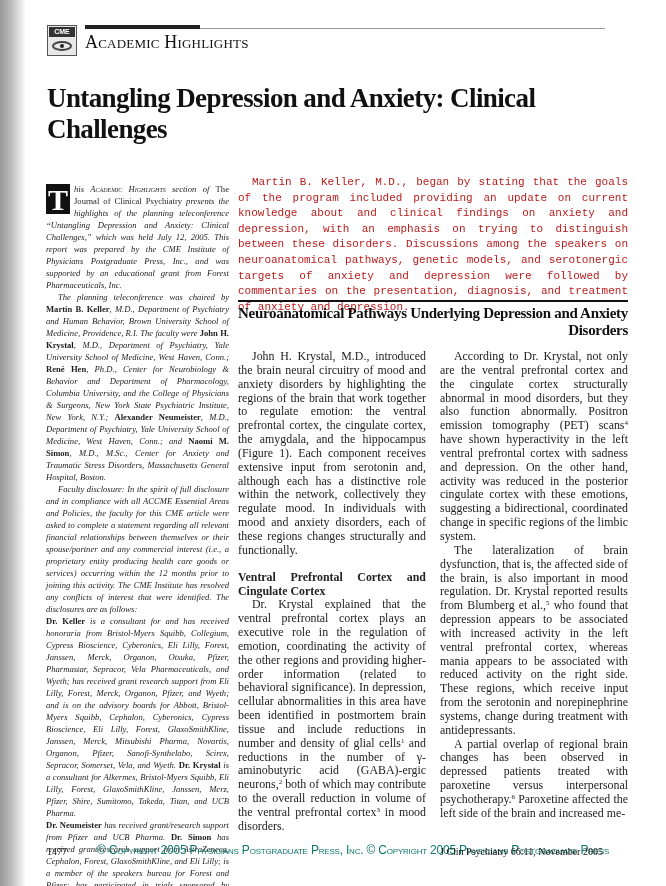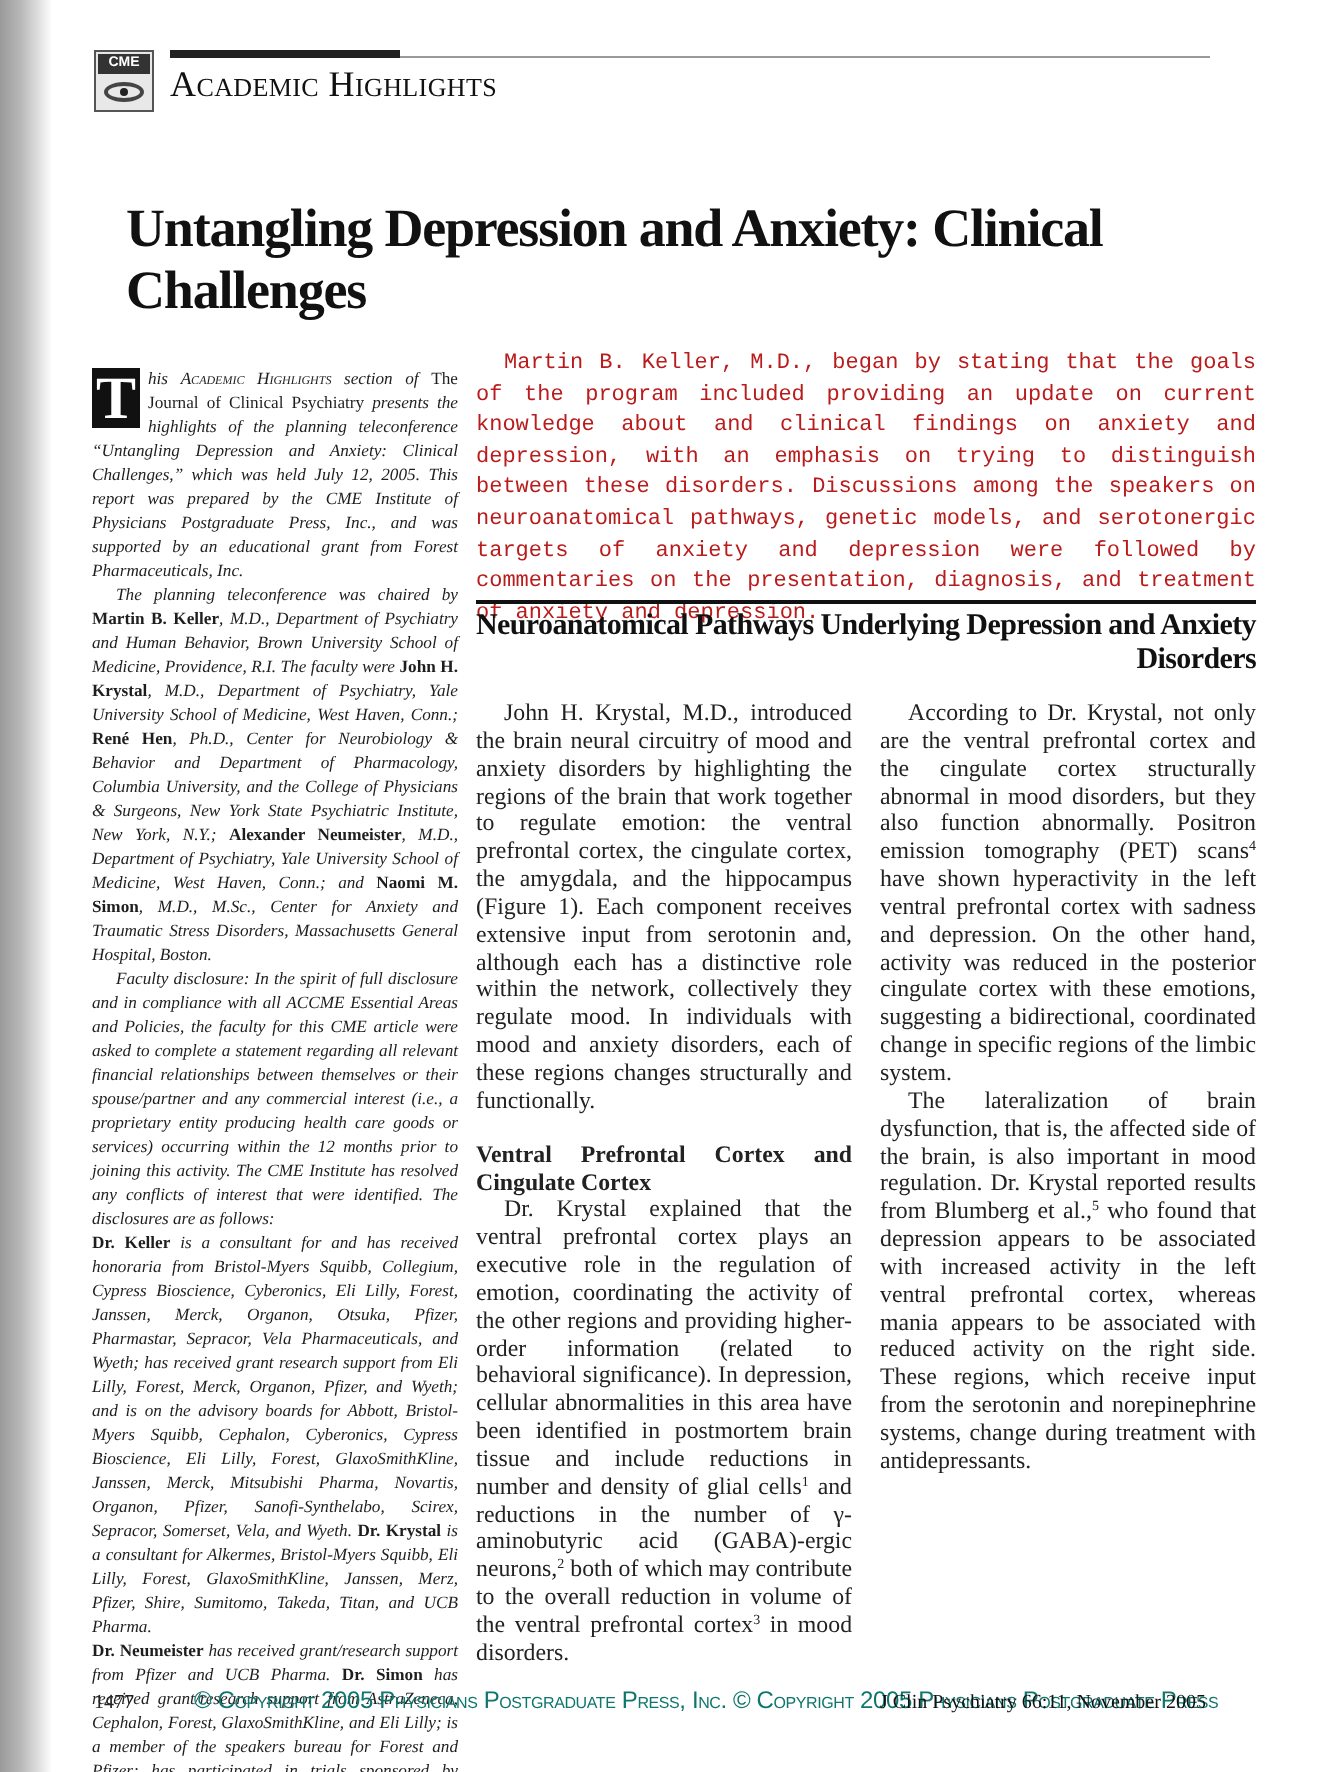--- a/index.html
+++ b/index.html
@@ -100,21 +100,21 @@
 <div class="binding-shadow"></div>
 
 <div class="logo">
   <div class="logo-text">CME</div>
   <div class="logo-eye"></div>
 </div>
 <div class="header-rule-thick"></div>
 <div class="header-rule-thin"></div>
 <div class="section-label">Academic Highlights</div>
 
-<h1 class="main-title" style="margin:16px">Untangling Depression and Anxiety: Clinical Challenges</h1>
+<h1 class="main-title" style="margin:0">Untangling Depression and Anxiety: Clinical Challenges</h1>
 
 <div class="sidebar">
   <p class="first"><span class="drop-cap">T</span><span>his </span><span class="sc">Academic Highlights</span><span> section of </span><span class="jname">The Journal of Clinical Psychiatry</span><span> presents the highlights of the planning teleconference “Untangling Depression and Anxiety: Clinical Challenges,” which was held July 12, 2005. This report was prepared by the CME Institute of Physicians Postgraduate Press, Inc., and was supported by an educational grant from Forest Pharmaceuticals, Inc.</span></p>
   <p><span>The planning teleconference was chaired by </span><b>Martin B. Keller</b><span>, M.D., Department of Psychiatry and Human Behavior, Brown University School of Medicine, Providence, R.I. The faculty were </span><b>John H. Krystal</b><span>, M.D., Department of Psychiatry, Yale University School of Medicine, West Haven, Conn.; </span><b>René Hen</b><span>, Ph.D., Center for Neurobiology &amp; Behavior and Department of Pharmacology, Columbia University, and the College of Physicians &amp; Surgeons, New York State Psychiatric Institute, New York, N.Y.; </span><b>Alexander Neumeister</b><span>, M.D., Department of Psychiatry, Yale University School of Medicine, West Haven, Conn.; and </span><b>Naomi M. Simon</b><span>, M.D., M.Sc., Center for Anxiety and Traumatic Stress Disorders, Massachusetts General Hospital, Boston.</span></p>
   <p>Faculty disclosure: In the spirit of full disclosure and in compliance with all ACCME Essential Areas and Policies, the faculty for this CME article were asked to complete a statement regarding all relevant financial relationships between themselves or their spouse/partner and any commercial interest (i.e., a proprietary entity producing health care goods or services) occurring within the 12 months prior to joining this activity. The CME Institute has resolved any conflicts of interest that were identified. The disclosures are as follows:</p>
   <p class="first"><b>Dr. Keller</b><span> is a consultant for and has received honoraria from Bristol-Myers Squibb, Collegium, Cypress Bioscience, Cyberonics, Eli Lilly, Forest, Janssen, Merck, Organon, Otsuka, Pfizer, Pharmastar, Sepracor, Vela Pharmaceuticals, and Wyeth; has received grant research support from Eli Lilly, Forest, Merck, Organon, Pfizer, and Wyeth; and is on the advisory boards for Abbott, Bristol-Myers Squibb, Cephalon, Cyberonics, Cypress Bioscience, Eli Lilly, Forest, GlaxoSmithKline, Janssen, Merck, Mitsubishi Pharma, Novartis, Organon, Pfizer, Sanofi-Synthelabo, Scirex, Sepracor, Somerset, Vela, and Wyeth. </span><b>Dr. Krystal</b><span> is a consultant for Alkermes, Bristol-Myers Squibb, Eli Lilly, Forest, GlaxoSmithKline, Janssen, Merz, Pfizer, Shire, Sumitomo, Takeda, Titan, and UCB Pharma.</span></p>
   <p class="first"><b>Dr. Neumeister</b><span> has received grant/research support from Pfizer and UCB Pharma. </span><b>Dr. Simon</b><span> has received grant/research support from AstraZeneca, Cephalon, Forest, GlaxoSmithKline, and Eli Lilly; is a member of the speakers bureau for Forest and Pfizer; has participated in trials sponsored by Cephalon, Janssen, and UCB Pharma; and is a consultant for Paramount Biosciences. </span></p>
 
 </div>
 
@@ -127,17 +127,18 @@
 
 <div class="col col-left">
   <p>John H. Krystal, M.D., introduced the brain neural circuitry of mood and anxiety disorders by highlighting the regions of the brain that work together to regulate emotion: the ventral prefrontal cortex, the cingulate cortex, the amygdala, and the hippocampus (Figure 1). Each component receives extensive input from serotonin and, although each has a distinctive role within the network, collectively they regulate mood. In individuals with mood and anxiety disorders, each of these regions changes structurally and functionally.</p>
   <p class="subhead">Ventral Prefrontal Cortex and Cingulate Cortex</p>
   <p><span>Dr. Krystal explained that the ventral prefrontal cortex plays an executive role in the regulation of emotion, coordinating the activity of the other regions and providing higher-order information (related to behavioral significance). In depression, cellular abnormalities in this area have been identified in postmortem brain tissue and include reductions in number and density of glial cells</span><sup>1</sup><span> and reductions in the number of γ-aminobutyric acid (GABA)-ergic neurons,</span><sup>2</sup><span> both of which may contribute to the overall reduction in volume of the ventral prefrontal cortex</span><sup>3</sup><span> in mood disorders.</span></p>
 </div>
 
 <div class="col col-right">
   <p><span>According to Dr. Krystal, not only are the ventral prefrontal cortex and the cingulate cortex structurally abnormal in mood disorders, but they also function abnormally. Positron emission tomography (PET) scans</span><sup>4</sup><span> have shown hyperactivity in the left ventral prefrontal cortex with sadness and depression. On the other hand, activity was reduced in the posterior cingulate cortex with these emotions, suggesting a bidirectional, coordinated change in specific regions of the limbic system.</span></p>
   <p><span>The lateralization of brain dysfunction, that is, the affected side of the brain, is also important in mood regulation. Dr. Krystal reported results from Blumberg et al.,</span><sup>5</sup><span> who found that depression appears to be associated with increased activity in the left ventral prefrontal cortex, whereas mania appears to be associated with reduced activity on the right side. These regions, which receive input from the serotonin and norepinephrine systems, change during treatment with antidepressants.</span></p>
+  <p><span>A partial overlap of regional brain changes has been observed in depressed patients treated with paroxetine versus interpersonal psychotherapy.</span><sup>6</sup><span> Paroxetine affected the left side of the brain and increased me-</span></p>
 </div>
 
 <div class="footer-page">1477</div>
 <div class="footer-copyright">© Copyright 2005 Physicians Postgraduate Press, Inc. © Copyright 2005 Physicians Postgraduate Press</div>
 <div class="footer-journal">J Clin Psychiatry 66:11, November 2005</div>
 
 </body></html>

